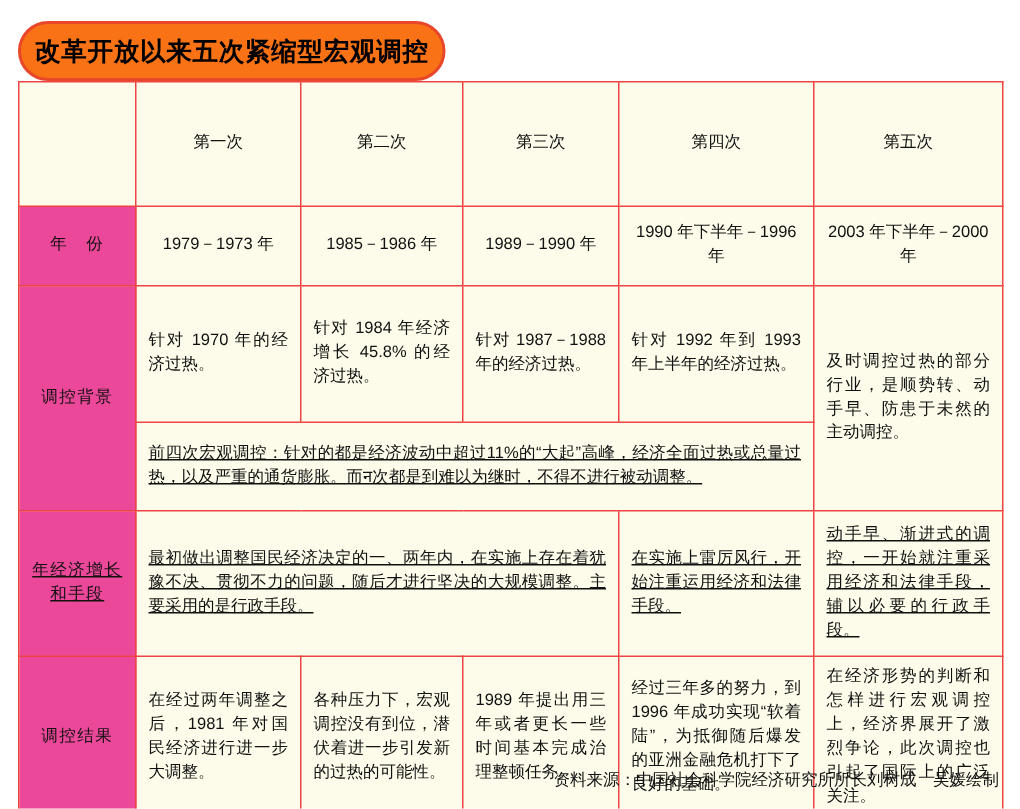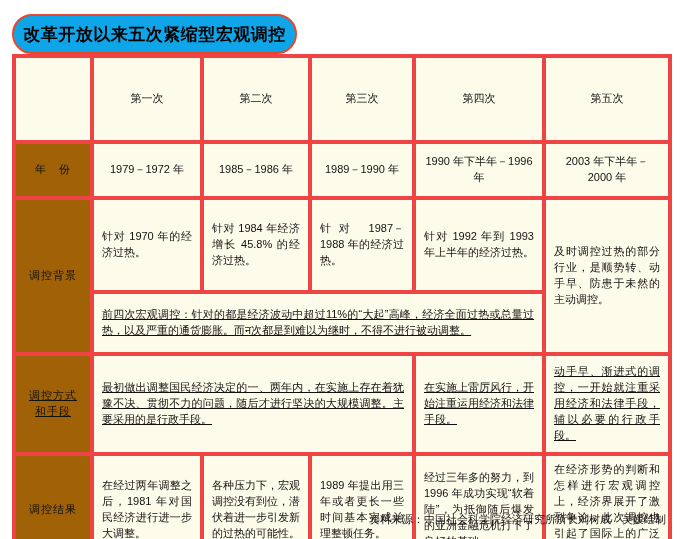--- a/index.html
+++ b/index.html
@@ -28,21 +28,21 @@
     top: 14px;
     width: 285px;
     height: 40px;
   }
   .title-pill {
     box-sizing: border-box;
     width: 100%;
     height: 100%;
     border: 2px solid #e8472a;
     border-radius: 20px;
-    background: #0ea5e9;
+    background: #f97316;
     display: flex;
     align-items: center;
     justify-content: center;
   }
   .title-text {
     font-size: 17px;
     font-weight: bold;
     letter-spacing: 0.5px;
     color: #000000;
     white-space: nowrap;
@@ -55,41 +55,41 @@
     top: 54px;
     width: 656px;
   }
   table.grid {
     border-collapse: collapse;
     width: 656px;
     table-layout: fixed;
     background: #fdfbe9;
   }
   table.grid td {
-    border: 4px solid #ef4444;
+    border: 1px solid #ef4444;
     vertical-align: middle;
     padding: 6px 8px;
     font-size: 11px;
     line-height: 1.45;
     color: #111111;
   }
   .hdr-row td {
     height: 70px;
     text-align: center;
     font-size: 15px;
     font-weight: normal;
     background: #fdfbe9;
   }
   .corner {
     background: #fdfbe9;
   }
   .rowlabel {
     text-align: center;
     font-size: 13px;
-    background: #a16207;
+    background: #ec4899;
     letter-spacing: 1px;
   }
   .cell-center {
     text-align: center;
   }
   .cell-just {
     text-align: justify;
     text-justify: inter-ideograph;
   }
   .year-row td {
@@ -152,42 +152,42 @@
         <td class="corner"></td>
         <td>第一次</td>
         <td>第二次</td>
         <td>第三次</td>
         <td>第四次</td>
         <td>第五次</td>
       </tr>
 
       <tr class="year-row">
         <td class="rowlabel">年　份</td>
-        <td class="cell-center">1979－1972 年</td>
+        <td class="cell-center">1979－1973 年</td>
         <td class="cell-center">1985－1986 年</td>
         <td class="cell-center">1989－1990 年</td>
         <td class="cell-center">1990 年下半年－1996 年</td>
         <td class="cell-center">2003 年下半年－2000 年</td>
       </tr>
 
       <tr class="bg-row">
         <td class="rowlabel" rowspan="2">调控背景</td>
         <td class="cell-just" style="height:78px">针对 1970 年的经济过热。</td>
         <td class="cell-just">针对 1984 年经济增长 45.8% 的经济过热。</td>
         <td class="cell-just">针对 1987－1988 年的经济过热。</td>
         <td class="cell-just">针对 1992 年到 1993 年上半年的经济过热。</td>
         <td class="cell-just" rowspan="2" style="vertical-align:middle">及时调控过热的部分行业，是顺势转、动手早、防患于未然的主动调控。</td>
       </tr>
 
       <tr class="note-row">
         <td colspan="4" style="height:46px">前四次宏观调控：针对的都是经济波动中超过11%的“大起”高峰，经济全面过热或总量过热，以及严重的通货膨胀。而न次都是到难以为继时，不得不进行被动调整。</td>
       </tr>
 
       <tr class="means-row">
-        <td class="rowlabel" style="white-space:pre-line">调控方式
+        <td class="rowlabel" style="white-space:pre-line">年经济增长
 和手段</td>
         <td class="cell-just" colspan="3" style="height:84px">最初做出调整国民经济决定的一、两年内，在实施上存在着犹豫不决、贯彻不力的问题，随后才进行坚决的大规模调整。主要采用的是行政手段。</td>
         <td class="cell-just">在实施上雷厉风行，开始注重运用经济和法律手段。</td>
         <td class="cell-just">动手早、渐进式的调控，一开始就注重采用经济和法律手段，辅以必要的行政手段。</td>
       </tr>
 
       <tr class="result-row">
         <td class="rowlabel">调控结果</td>
         <td class="cell-just" style="height:96px">在经过两年调整之后，1981 年对国民经济进行进一步大调整。</td>
         <td class="cell-just">各种压力下，宏观调控没有到位，潜伏着进一步引发新的过热的可能性。</td>

